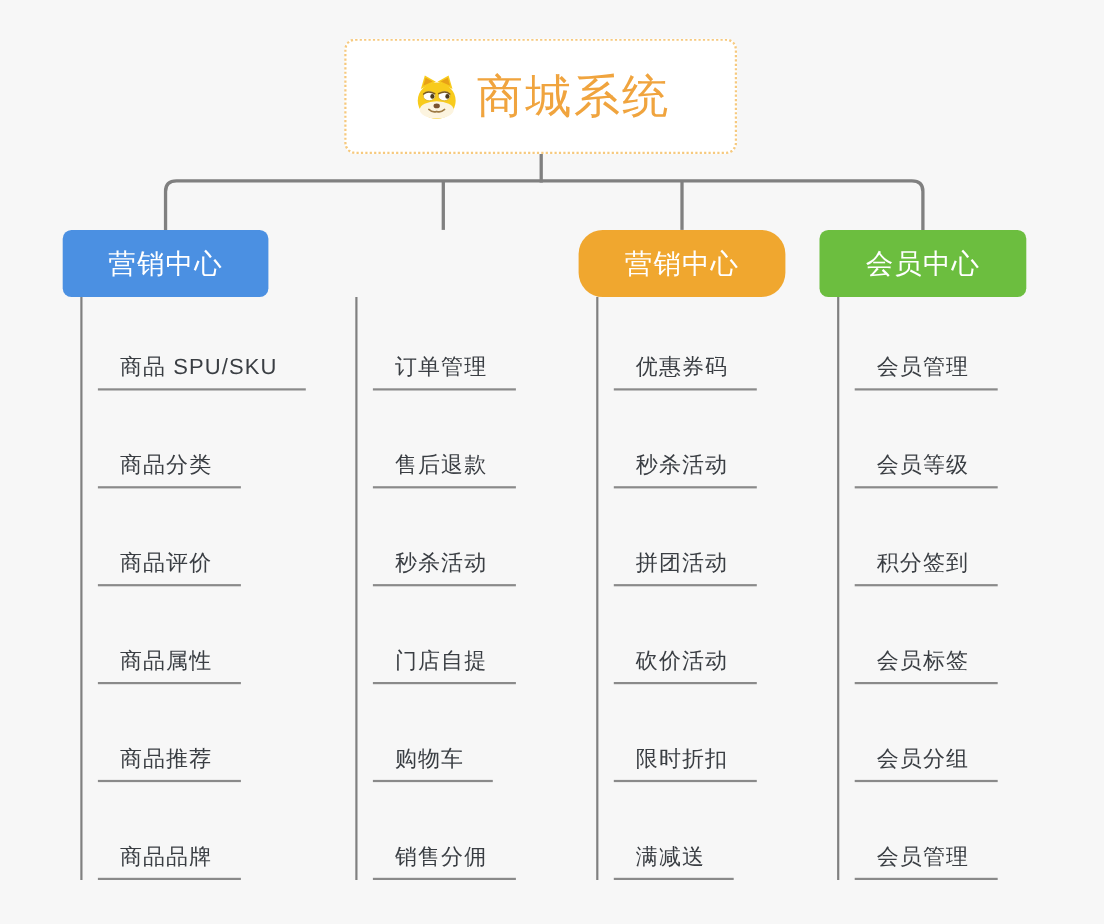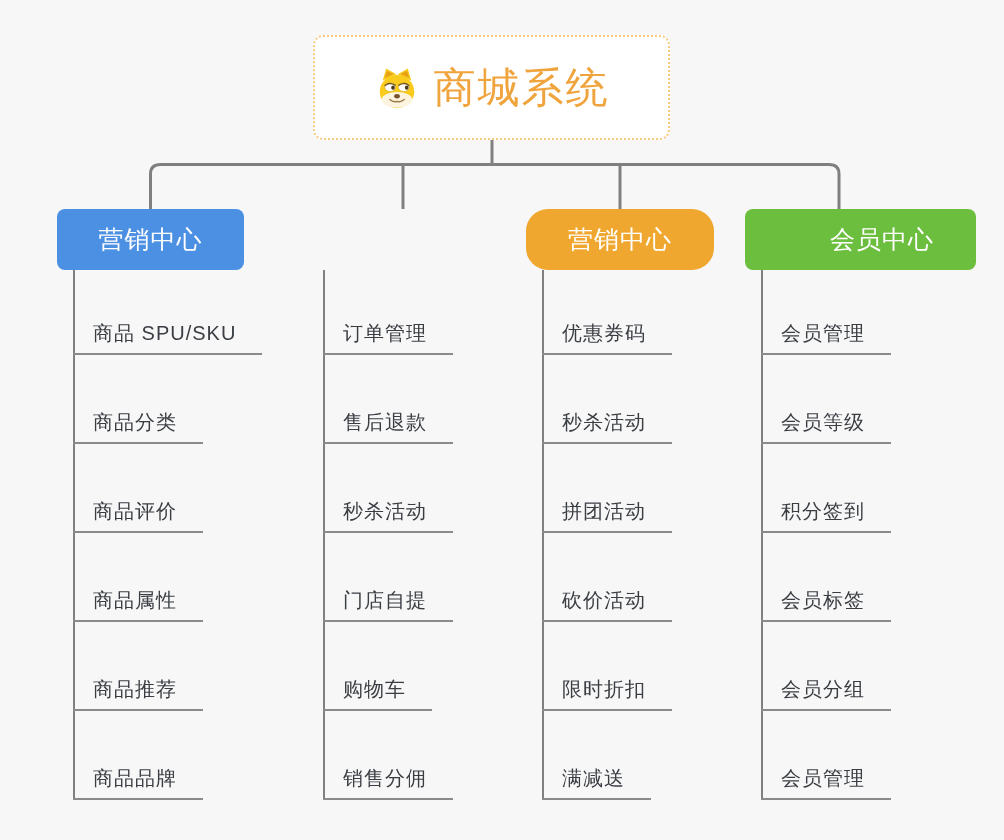--- a/index.html
+++ b/index.html
@@ -27,21 +27,21 @@
   #branch-2 { left:526px; width:188px; }
   #branch-3 { left:745px; width:188px; }
 
   .leaf-col { position:absolute; top:319px; width:0; }
   #col-0 { left:73px; }
   #col-1 { left:323px; }
   #col-2 { left:542px; }
   #col-3 { left:761px; }
 
   .leaf {
-    position:absolute; left:0; height:36px; box-sizing:border-box;
+    position:absolute; left:16px; height:36px; box-sizing:border-box;
     padding:0 26px 6px 20px; border-bottom:2px solid #8a8a8a;
     display:flex; align-items:flex-end; white-space:nowrap;
     font-size:20px; color:#3a3e43; letter-spacing:1px;
   }
   .r0 { top:0; } .r1 { top:89px; } .r2 { top:178px; }
   .r3 { top:267px; } .r4 { top:356px; } .r5 { top:445px; }
 </style>
 </head>
 <body>
 
@@ -75,21 +75,21 @@
       <ellipse cx="26.5" cy="31.5" rx="2.6" ry="3" fill="#4C3A1C"></ellipse>
       <ellipse cx="45.5" cy="31.5" rx="2.6" ry="3" fill="#4C3A1C"></ellipse>
       <ellipse cx="32" cy="43.5" rx="4" ry="3" fill="#7A5230"></ellipse>
       <path d="M22 48 Q27 52.5 32 50.5 Q37 52.5 42 48" stroke="#9C7A45" stroke-width="2" fill="none" stroke-linecap="round"></path>
     </svg>
     <span class="root-label">商城系统</span>
   </div>
 
   <div class="branch-node" id="branch-0" style="background-color: rgb(75, 144, 226);">营销中心</div>
   <div class="branch-node" id="branch-2" style="background-color: rgb(240, 167, 47); border-radius: 22px;">营销中心</div>
-  <div class="branch-node" id="branch-3" style="background-color: rgb(108, 190, 63); padding-left: 43px;">会员中心</div>
+  <div class="branch-node" id="branch-3" style="background-color: rgb(108, 190, 63);">会员中心</div>
 
   <div class="leaf-col" id="col-0">
     <div class="leaf r0">商品 SPU/SKU</div>
     <div class="leaf r1">商品分类</div>
     <div class="leaf r2">商品评价</div>
     <div class="leaf r3">商品属性</div>
     <div class="leaf r4">商品推荐</div>
     <div class="leaf r5">商品品牌</div>
   </div>
 

